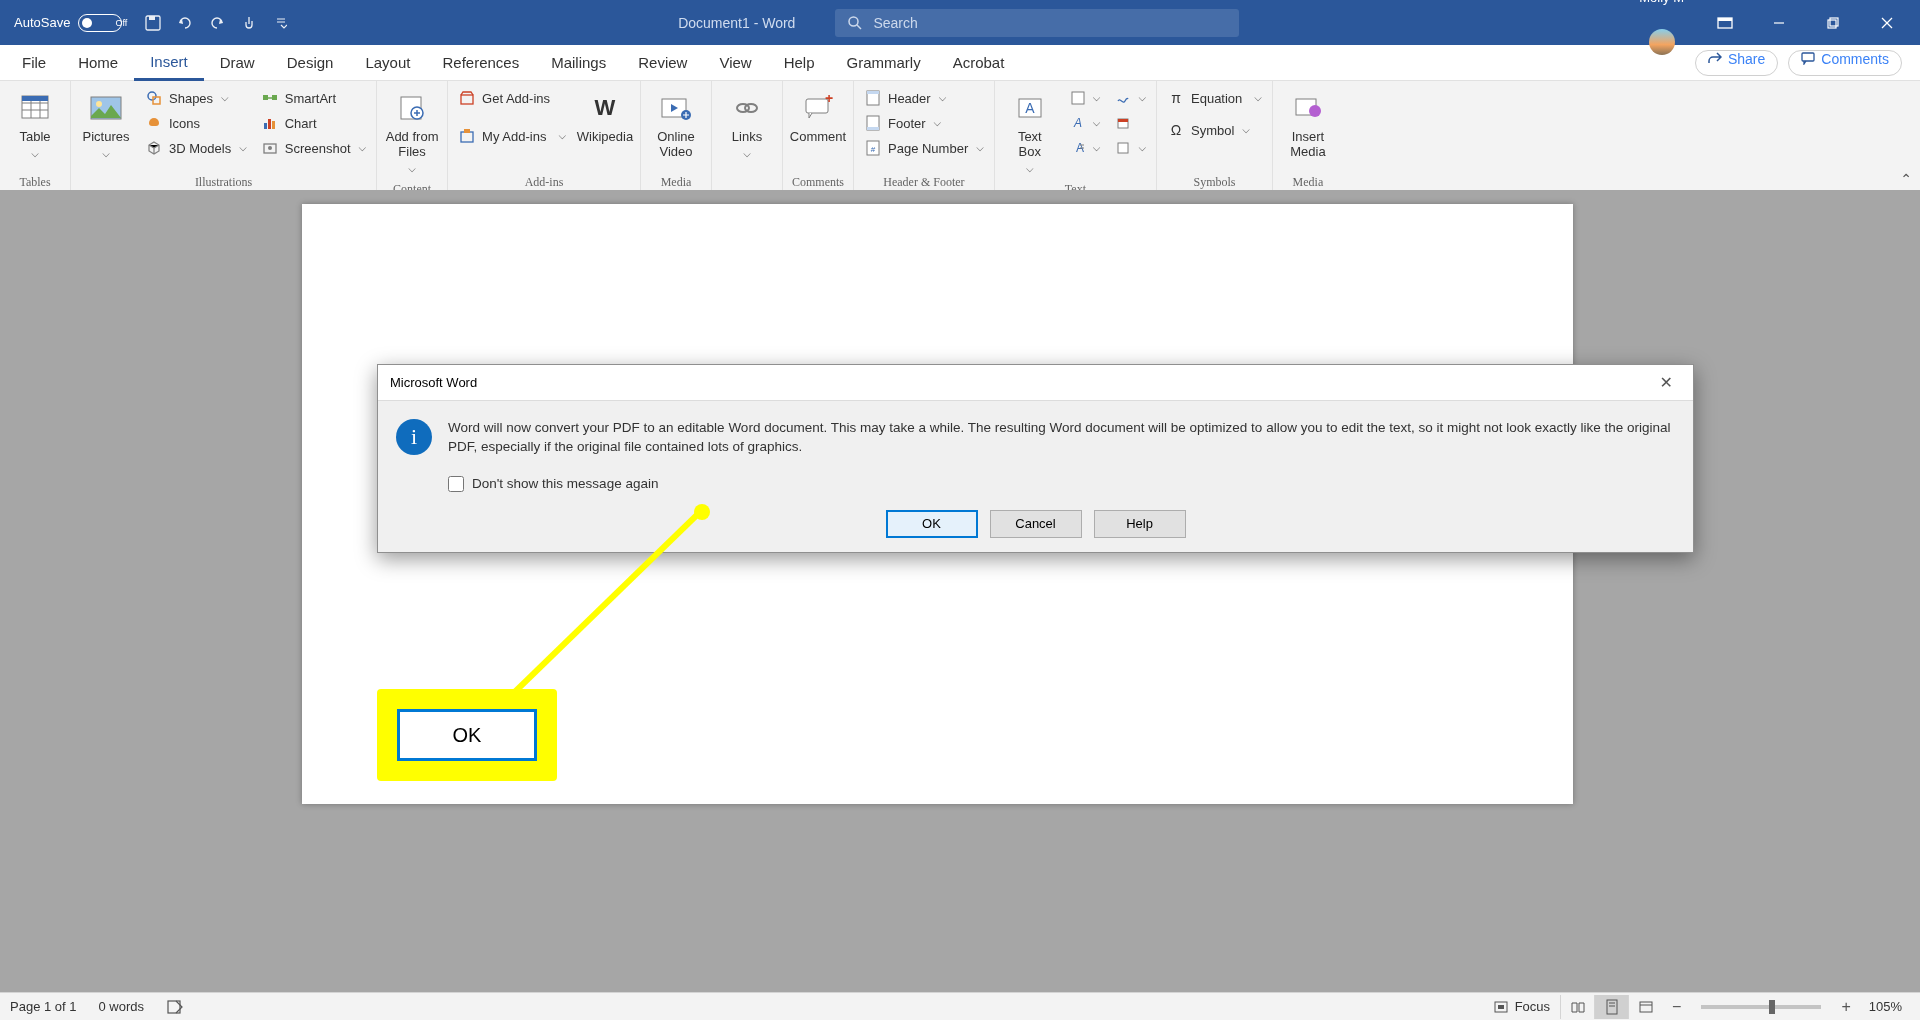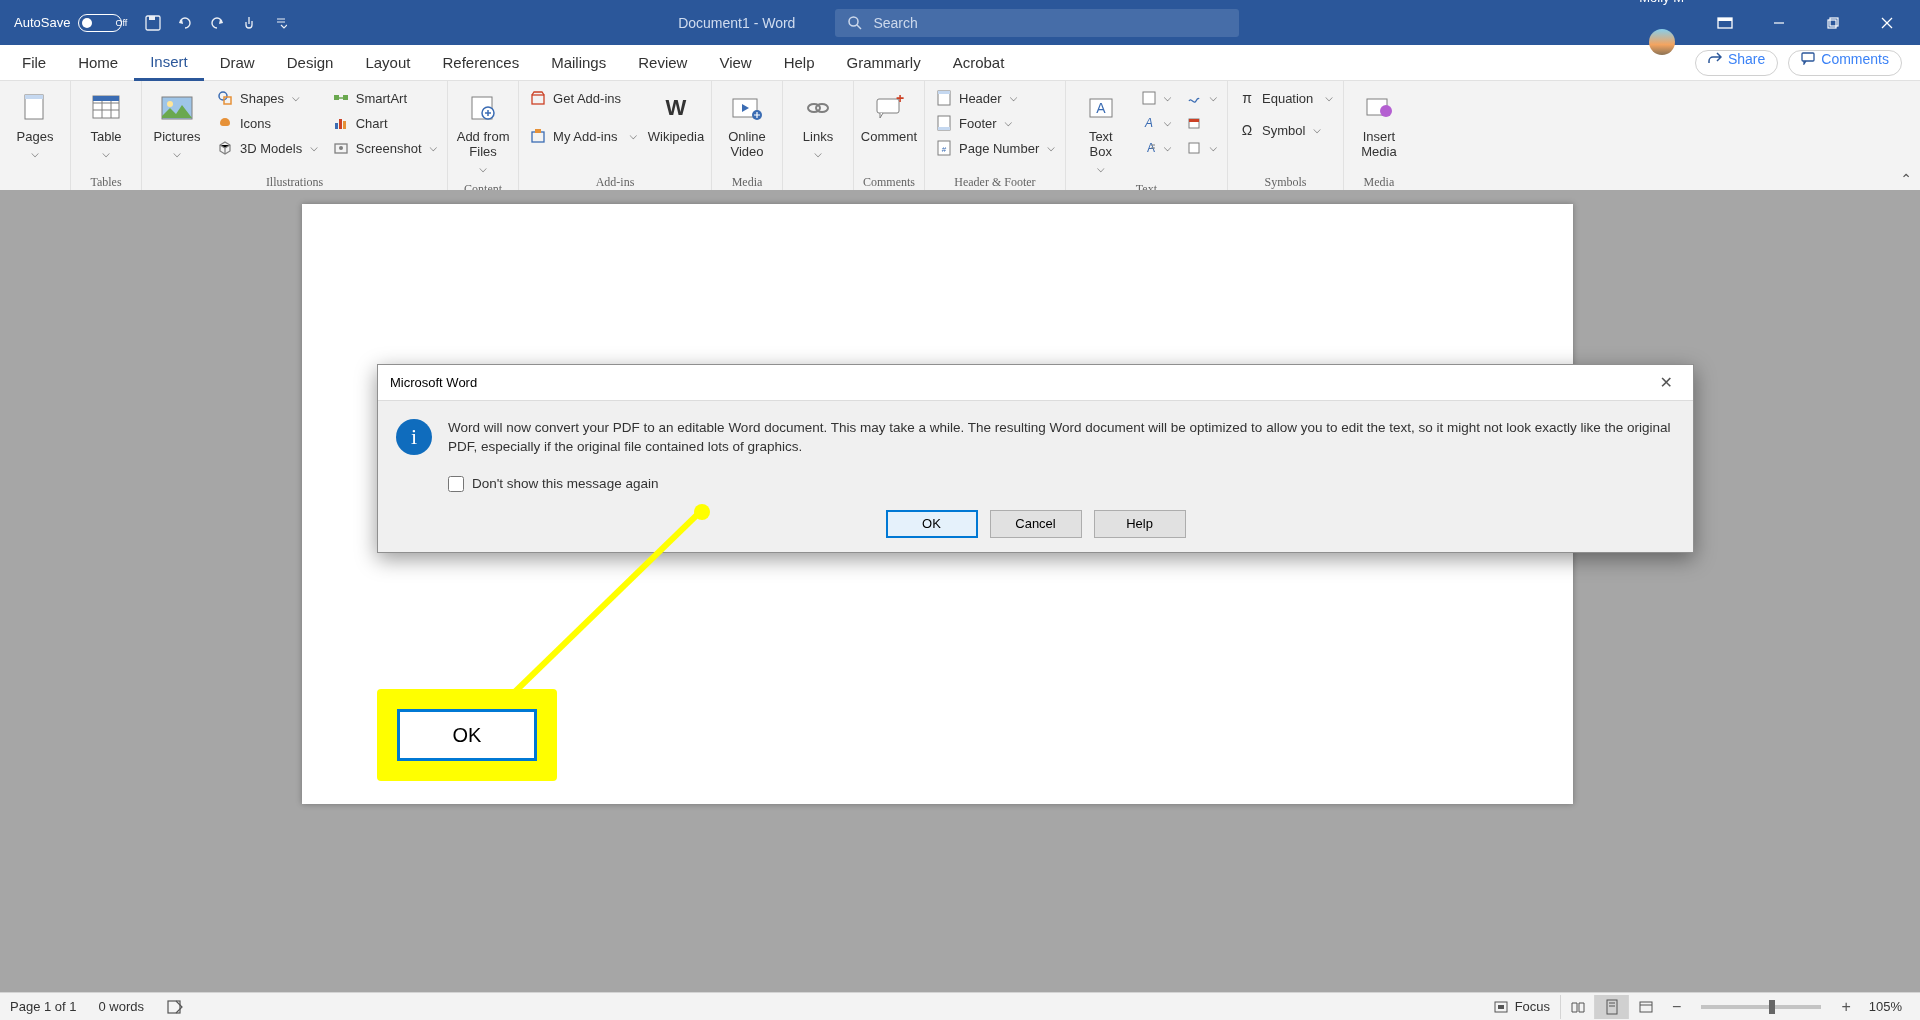--- a/index.html
+++ b/index.html
@@ -187,34 +187,20 @@
         <span>Comments</span>
       </div>
   </div>
 </div>
 
 <div class="ribbon">
   <div class="ribbon-group">
     <div class="group-body">
       <div class="big-btn dd">
           <div class="ico">
-            <svg width="26" height="30" viewBox="0 0 26 30">
-              <rect x="3" y="2" width="18" height="24" fill="#fff" stroke="#7f7f7f"></rect>
-              <rect x="3" y="2" width="18" height="4" fill="#c5d8f0"></rect>
-            </svg>
-          </div>
-          <span>Pages</span>
-        </div>
-    </div>
-    <div class="group-label">&nbsp;</div>
-  </div>
-  <div class="ribbon-group">
-    <div class="group-body">
-      <div class="big-btn dd">
-          <div class="ico">
             <svg width="30" height="28" viewBox="0 0 30 28">
               <rect x="2" y="2" width="26" height="22" fill="#fff" stroke="#7f7f7f"></rect>
               <line x1="2" y1="9" x2="28" y2="9" stroke="#7f7f7f"></line>
               <line x1="2" y1="16" x2="28" y2="16" stroke="#7f7f7f"></line>
               <line x1="11" y1="2" x2="11" y2="24" stroke="#7f7f7f"></line>
               <line x1="20" y1="2" x2="20" y2="24" stroke="#7f7f7f"></line>
               <rect x="2" y="2" width="26" height="5" fill="#3b6cb3"></rect>
             </svg>
           </div>
           <span>Table</span>

